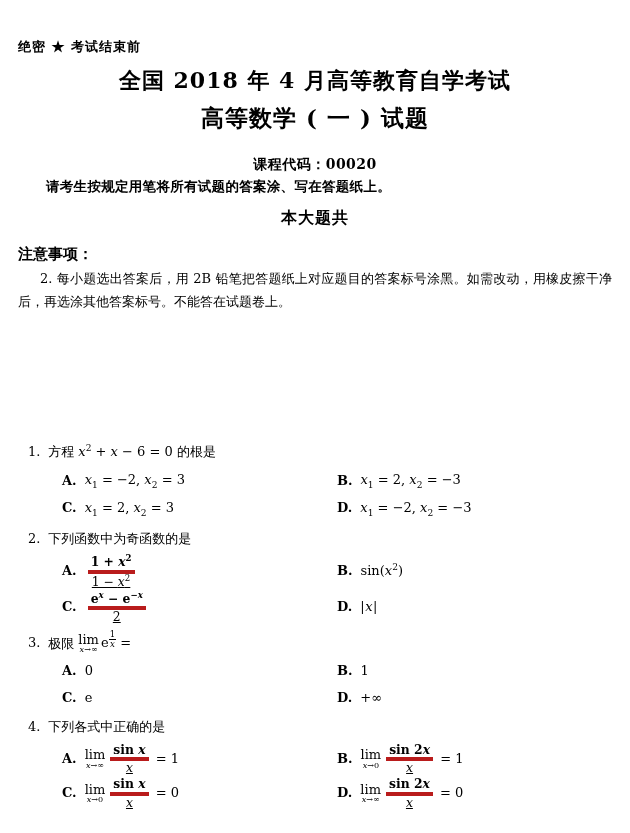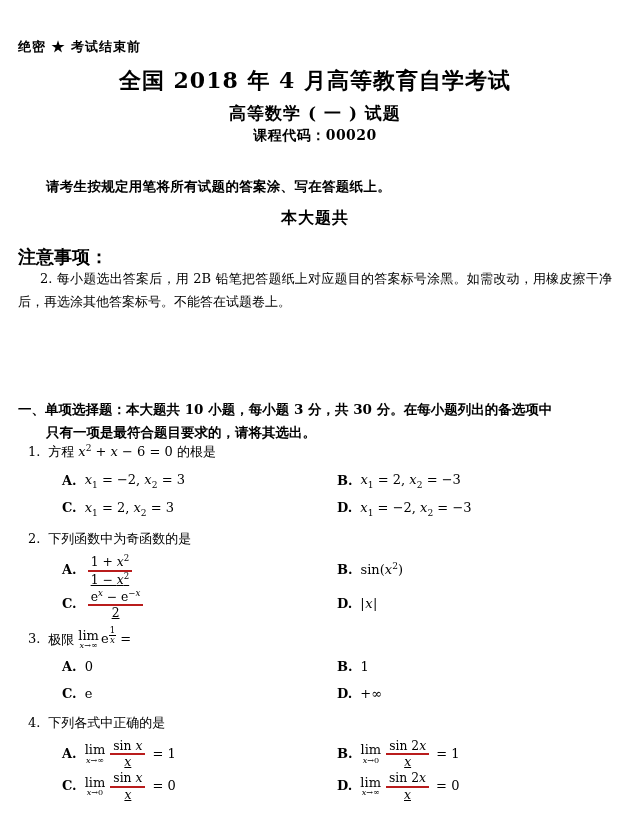--- a/index.html
+++ b/index.html
@@ -37,30 +37,30 @@
     top: 64px;
     text-align: center;
   }
   .title-main {
     font-size: 22px;
     font-weight: bold;
     letter-spacing: 1px;
     line-height: 1.5;
   }
   .title-sub {
-    font-size: 17px;
+    font-size: 23px;
     font-weight: bold;
     letter-spacing: 1px;
     line-height: 1.5;
     margin-top: 4px;
   }
   .title-code {
     font-size: 14px;
     font-weight: bold;
-    margin-top: 0;
+    margin-top: 20px;
     letter-spacing: 0.5px;
   }
   .notice-line {
     position: absolute;
     left: 46px;
     top: 178px;
     font-size: 13.5px;
     font-weight: bold;
     letter-spacing: 0.3px;
   }
@@ -71,21 +71,21 @@
     top: 208px;
     text-align: center;
     font-size: 16px;
     font-weight: bold;
     letter-spacing: 1px;
   }
   .attention-head {
     position: absolute;
     left: 18px;
     top: 245px;
-    font-size: 18px;
+    font-size: 15px;
     font-weight: bold;
   }
   .attention-body {
     position: absolute;
     left: 18px;
     right: 18px;
     top: 268px;
     font-size: 13px;
     line-height: 1.75;
     text-align: justify;
@@ -155,21 +155,22 @@
     display: inline-block;
     vertical-align: middle;
     text-align: center;
     margin: 0 3px;
     line-height: 1.15;
     font-size: 0.95em;
   }
   .frac .num {
     display: block;
     padding: 0 3px;
-    border-bottom: 2px solid #b91c1c;
+    border-bottom: 4px solid #b91c1c;
+    font-weight: bold;
   }
   .frac .den {
     display: block;
     padding: 0 3px;
     text-decoration: underline;
   }
   sup.e { font-size: 0.7em; vertical-align: super; }
   sub.e { font-size: 0.7em; vertical-align: sub; }
   .lim {
     display: inline-block;
@@ -205,24 +206,20 @@
   <div class="notice-line">请考生按规定用笔将所有试题的答案涂、写在答题纸上。</div>
 
   <div class="section-title">本大题共</div>
 
   <div class="attention-head">注意事项：</div>
 
   <div class="attention-body">
     <p>2. 每小题选出答案后，用 2B 铅笔把答题纸上对应题目的答案标号涂黑。如需改动，用橡皮擦干净后，再选涂其他答案标号。不能答在试题卷上。</p>
   </div>
 
-  <div class="big-section">
-    <span>一、单项选择题：本大题共 10 小题，每小题 3 分，共 30 分。在每小题列出的备选项中</span>
-    <span class="ln2">只有一项是最符合题目要求的，请将其选出。</span>
-  </div>
 
   <div class="questions">
 
     <div class="q">
       <div class="q-stem">
         <span class="q-num">1.</span>
         <span>方程</span>
         <span><span class="mi">x</span><sup class="e">2</sup> + <span class="mi">x</span> − 6 = 0</span>
         <span>的根是</span>
       </div>

